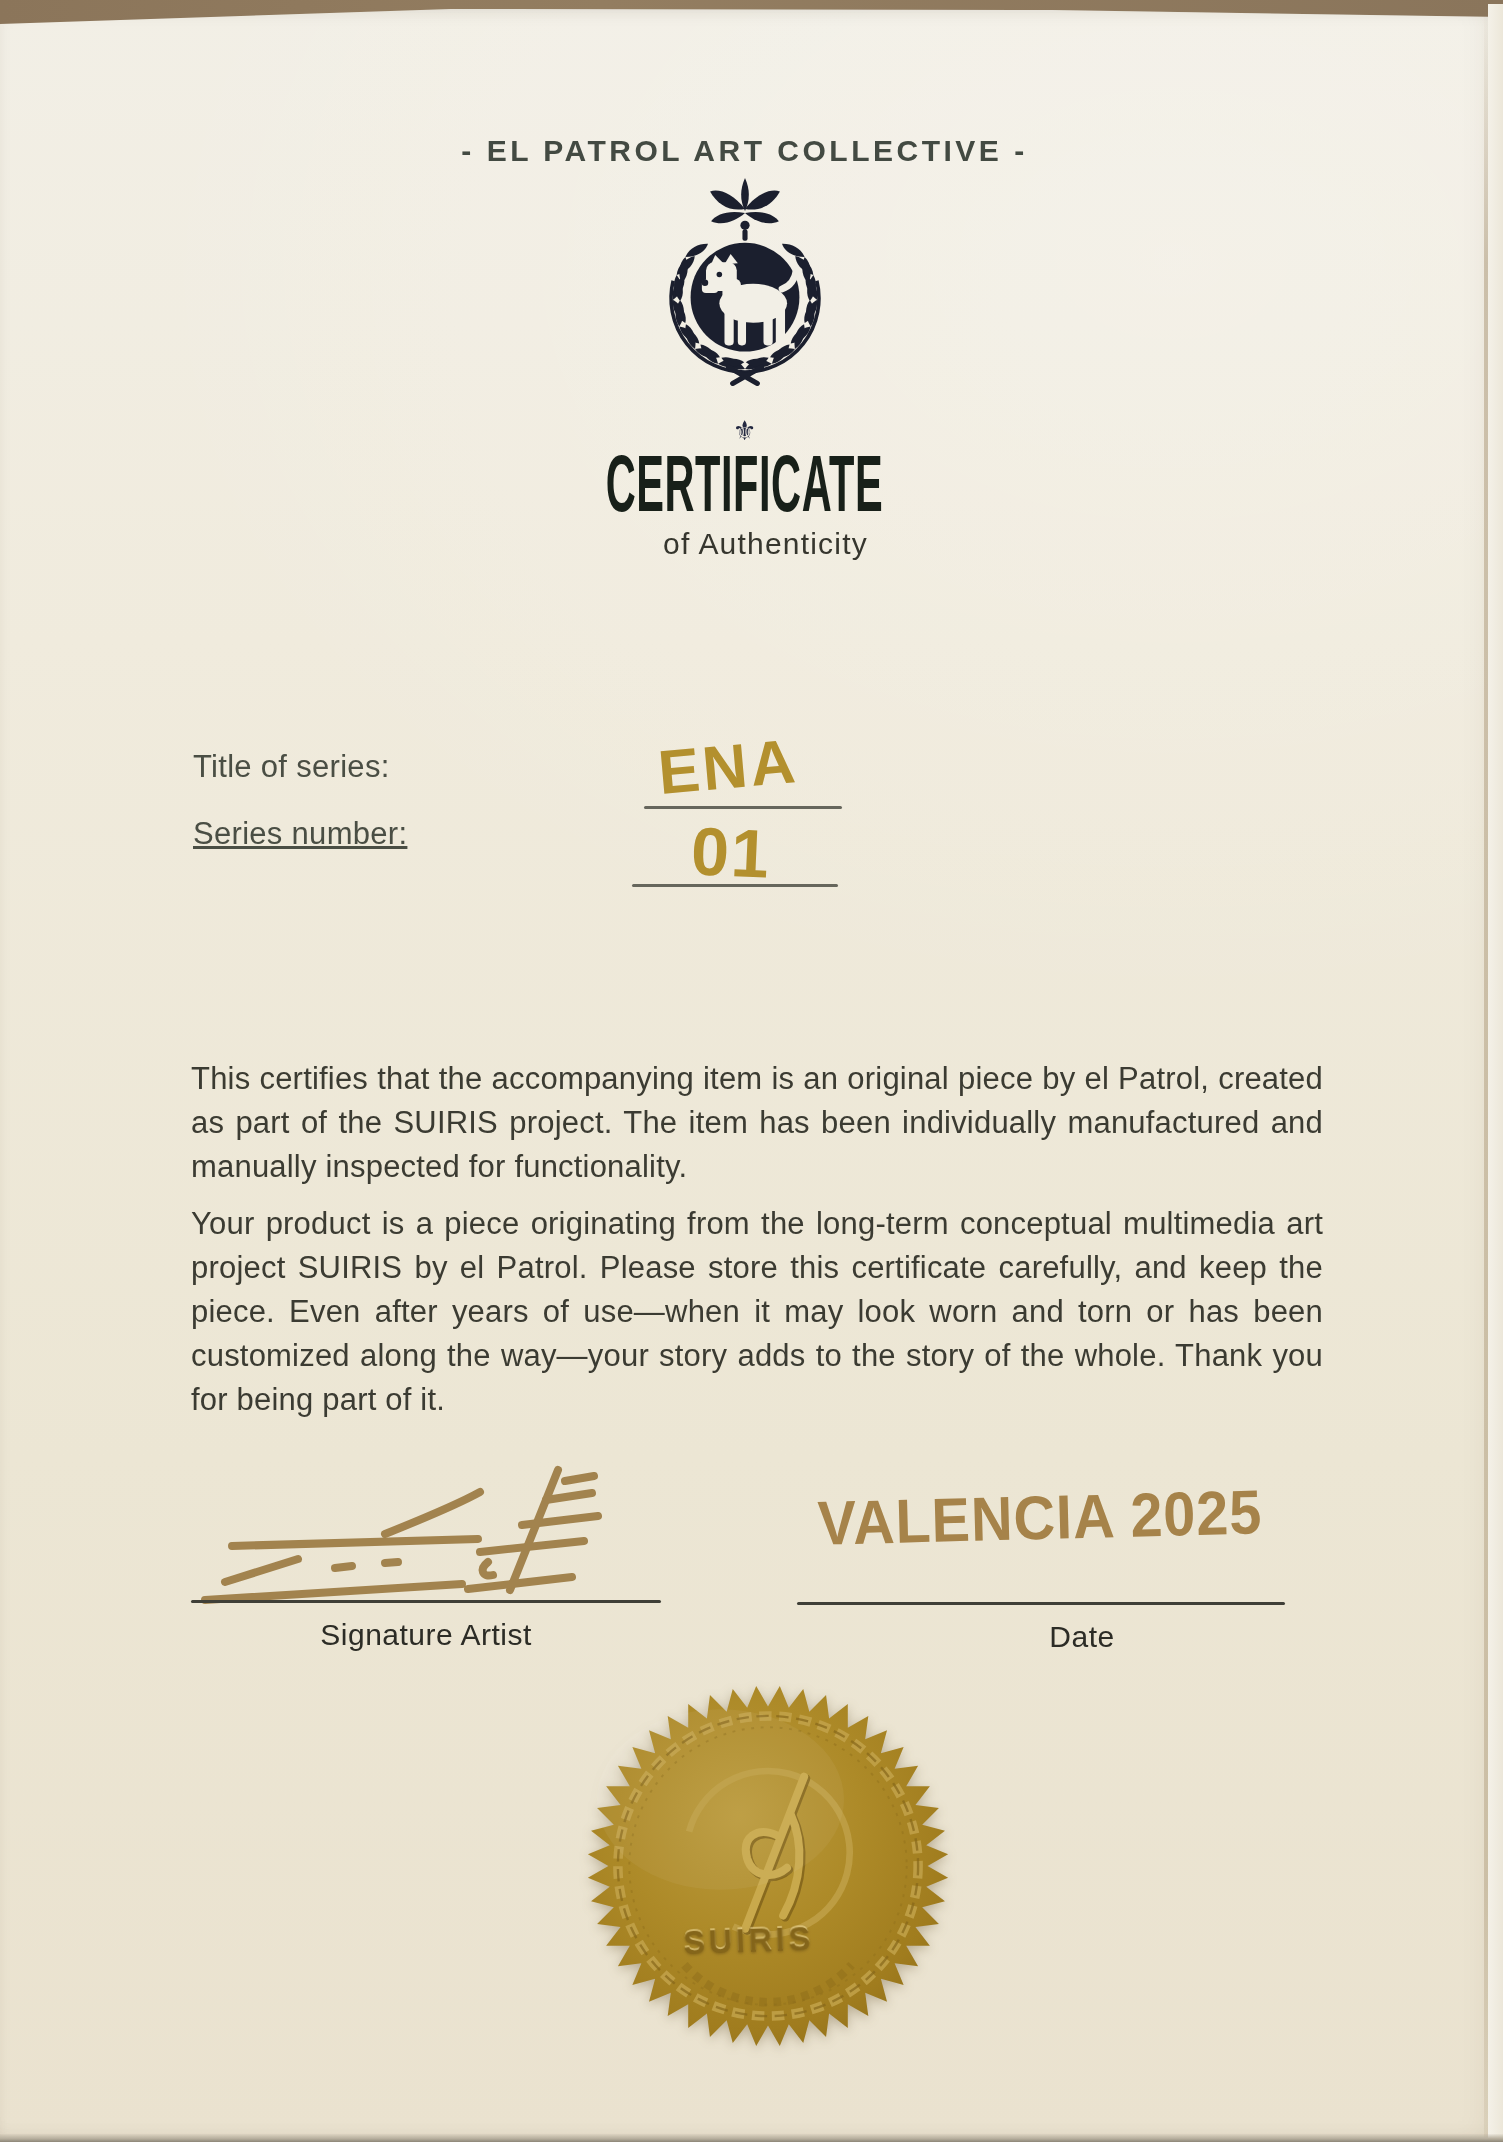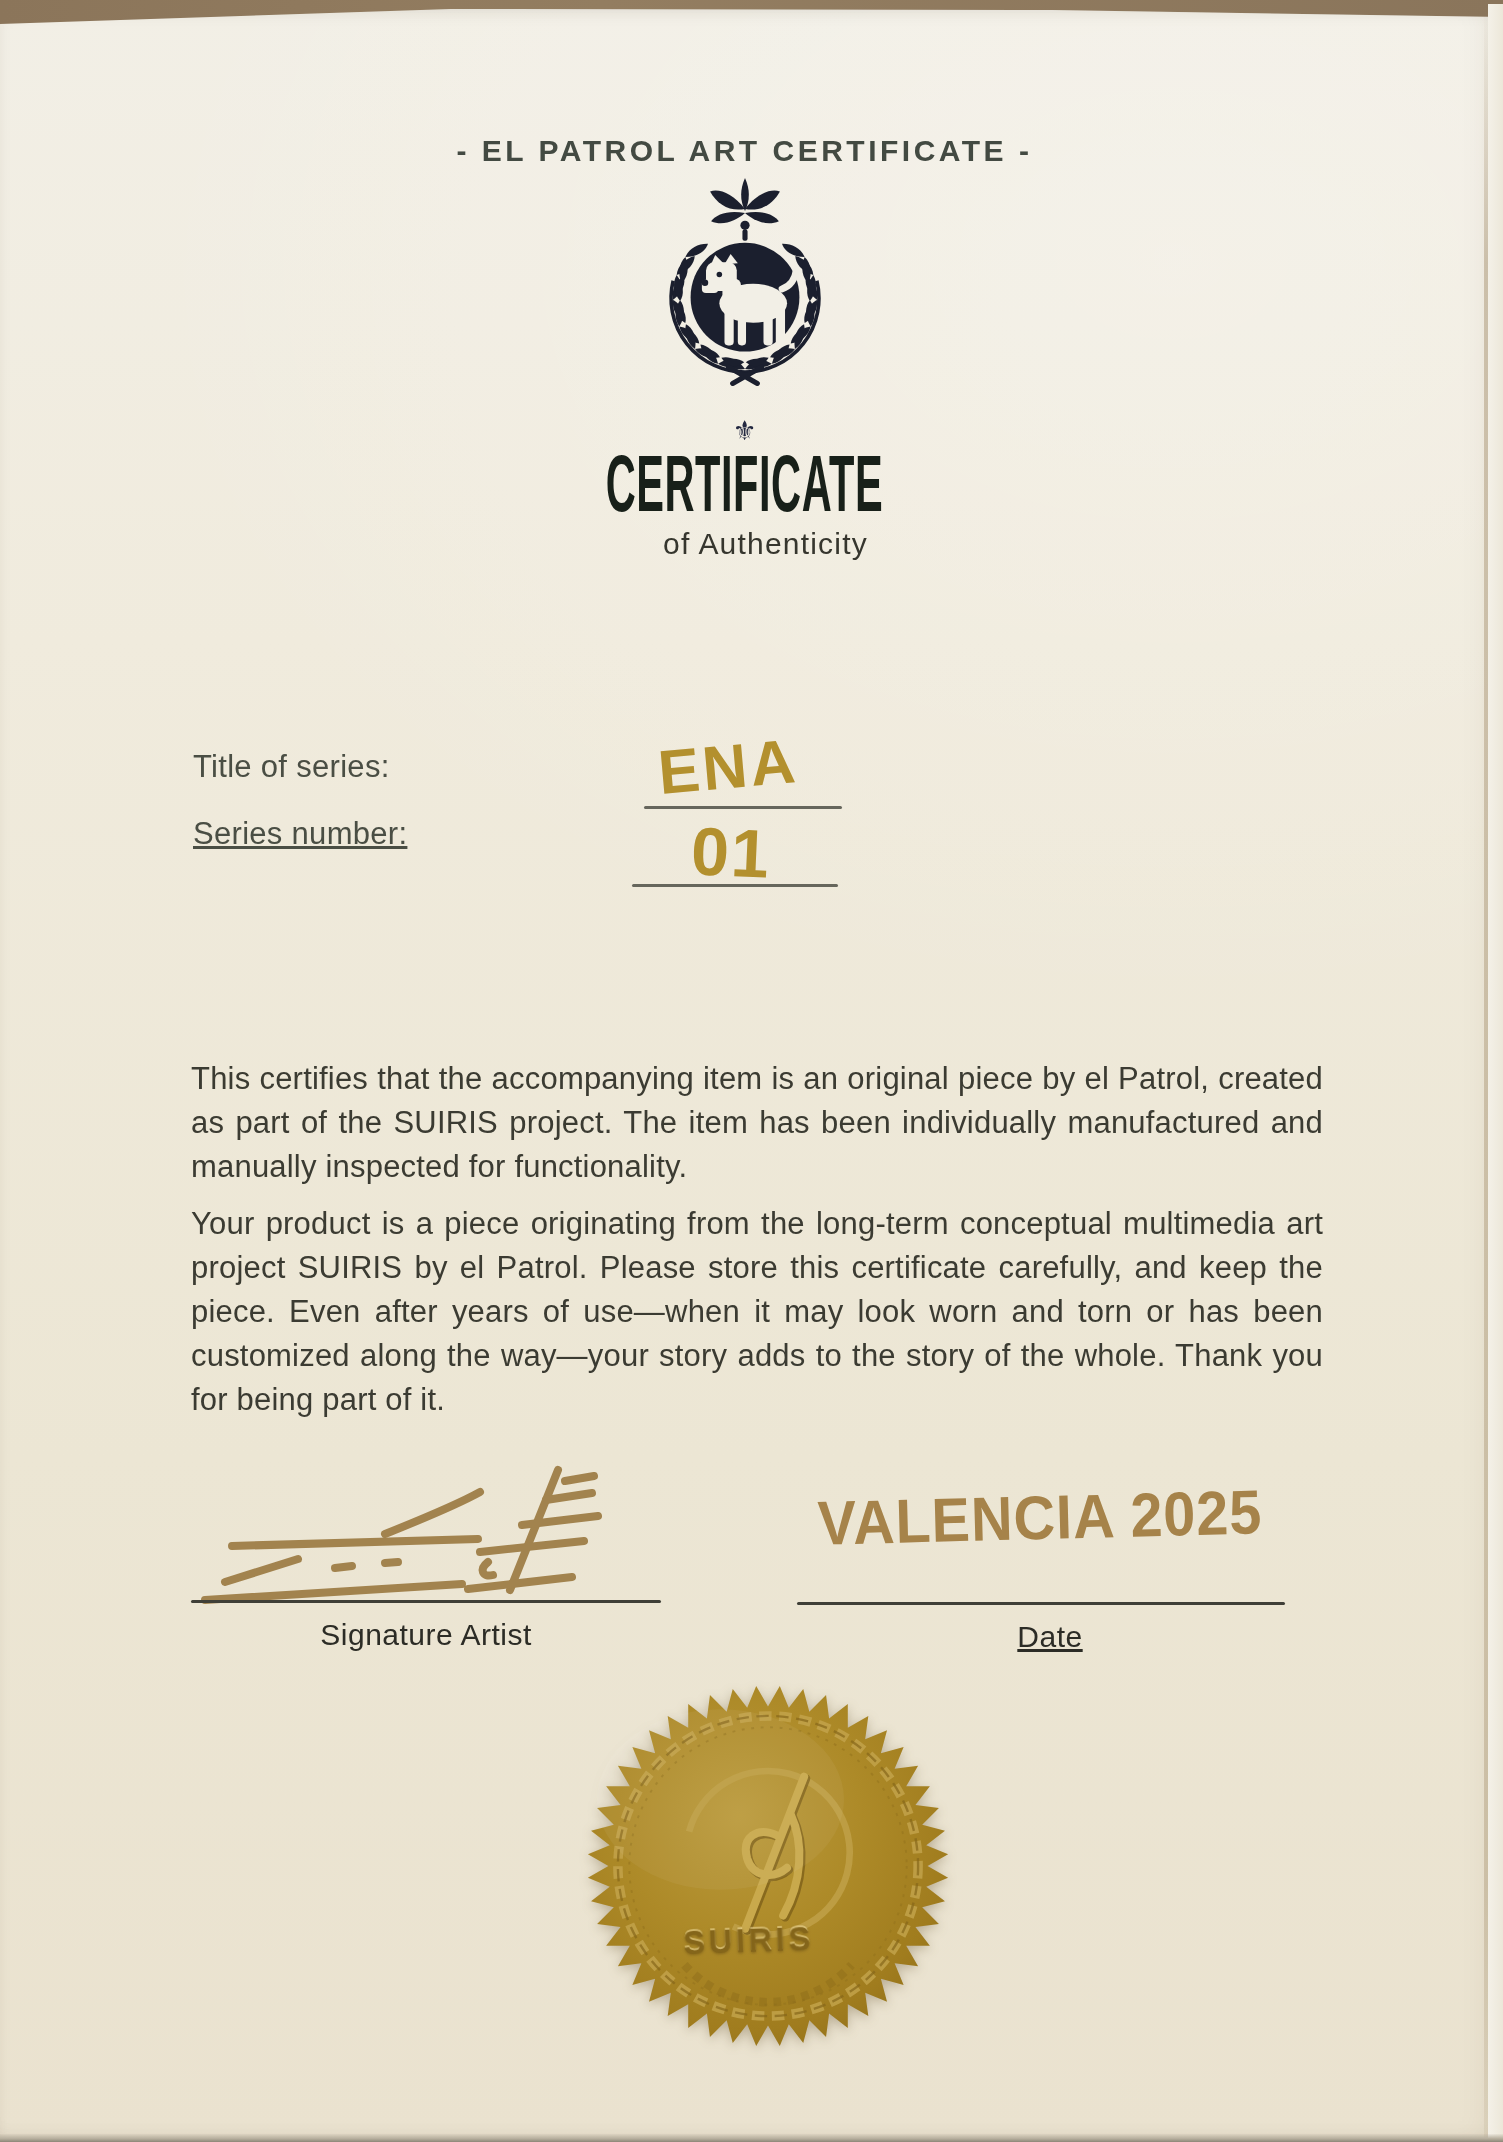--- a/index.html
+++ b/index.html
@@ -47,21 +47,21 @@
   svg{display:block;}
 </style>
 </head>
 <body>
 
 <div id="page">
   <div class="paper"></div>
   <div class="paper-seam"></div>
   <div class="paper-right"></div>
 
-  <div class="abs center collective">- EL PATROL ART CERTIFICATE -</div>
+  <div class="abs center collective">- EL PATROL ART COLLECTIVE -</div>
 
   <svg class="abs" style="left:632px;top:174px;" width="226" height="232" viewBox="0 0 220 226">
     <g fill="#1b1f2e">
       <path d="M110 4 C105 15 105 26 110 36 C115 26 115 15 110 4 Z"></path>
       <path d="M110 34 C98 19 85 14 76 17 C83 30 96 37 110 34 Z"></path>
       <path d="M110 34 C122 19 135 14 144 17 C137 30 124 37 110 34 Z"></path>
       <path d="M110 38 C94 35 82 39 77 46 C88 51 101 46 110 38 Z"></path>
       <path d="M110 38 C126 35 138 39 143 46 C132 51 119 46 110 38 Z"></path>
       <circle cx="110" cy="50" r="4.5"></circle>
       <rect x="107.5" y="54" width="5" height="11" rx="2"></rect>
@@ -138,21 +138,21 @@
       <path d="M300 90 L404 79"></path>
       <path d="M308 100 C299 107 302 116 313 113"></path>
       <path d="M288 127 L392 115"></path>
     </g>
   </svg>
   <div class="abs rule" style="left:191px;top:1600px;width:470px;height:2.5px;background:#3f3f37;"></div>
   <div class="abs sig-label" style="left:191px;width:470px;top:1618px;">Signature Artist</div>
 
   <div class="abs date-hand">VALENCIA 2025</div>
   <div class="abs rule" style="left:797px;top:1602px;width:488px;height:2.5px;background:#3f3f37;"></div>
-  <div class="abs sig-label" style="left:806px;width:488px;top:1620px;text-decoration:underline;">Date</div>
+  <div class="abs sig-label" style="left:838px;width:488px;top:1620px;">Date</div>
 
   <svg class="abs seal-wrap" viewBox="0 0 400 400">
     <defs>
       <radialGradient id="sealGold" cx="42%" cy="36%" r="75%">
         <stop offset="0%" stop-color="#bb9a3c"></stop>
         <stop offset="45%" stop-color="#ad8a28"></stop>
         <stop offset="80%" stop-color="#a07c1e"></stop>
         <stop offset="100%" stop-color="#8e6e19"></stop>
       </radialGradient>
     </defs>

